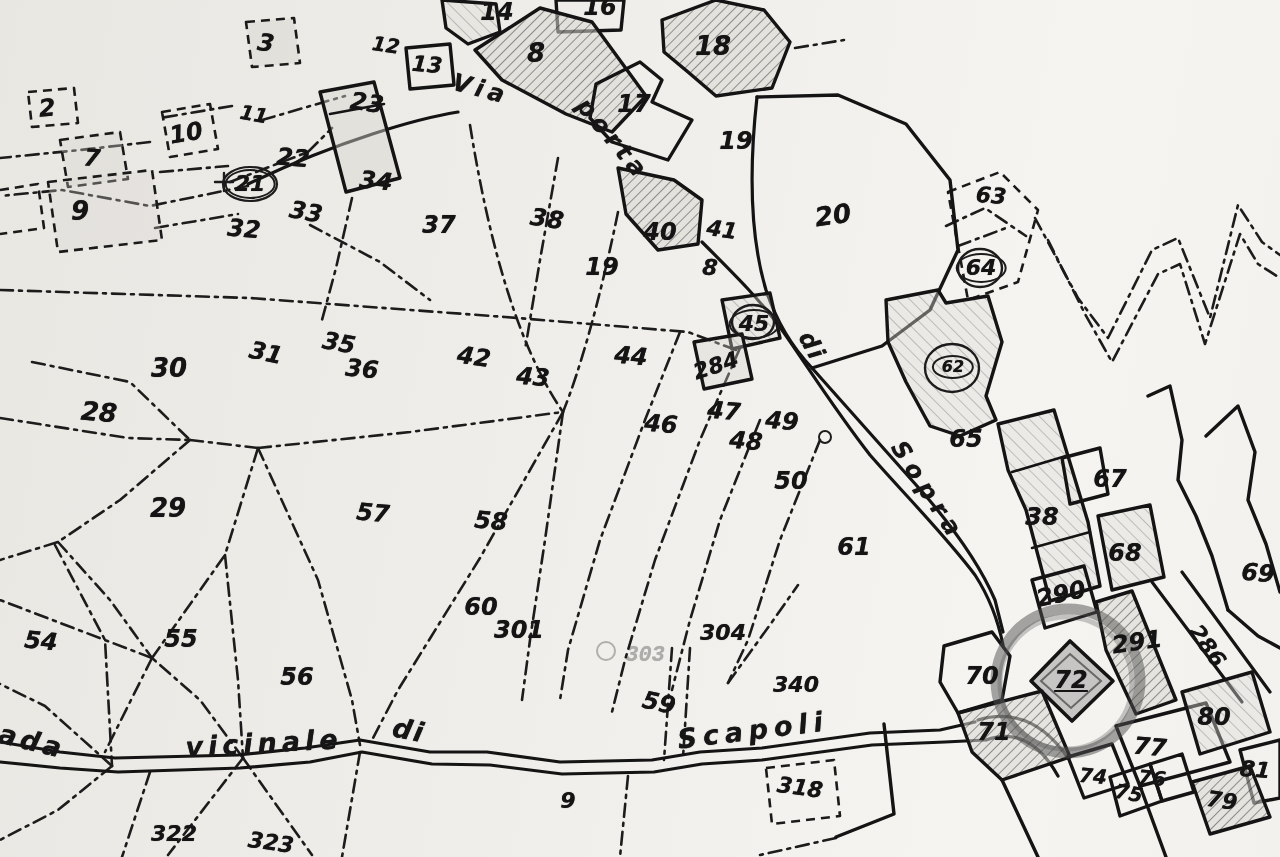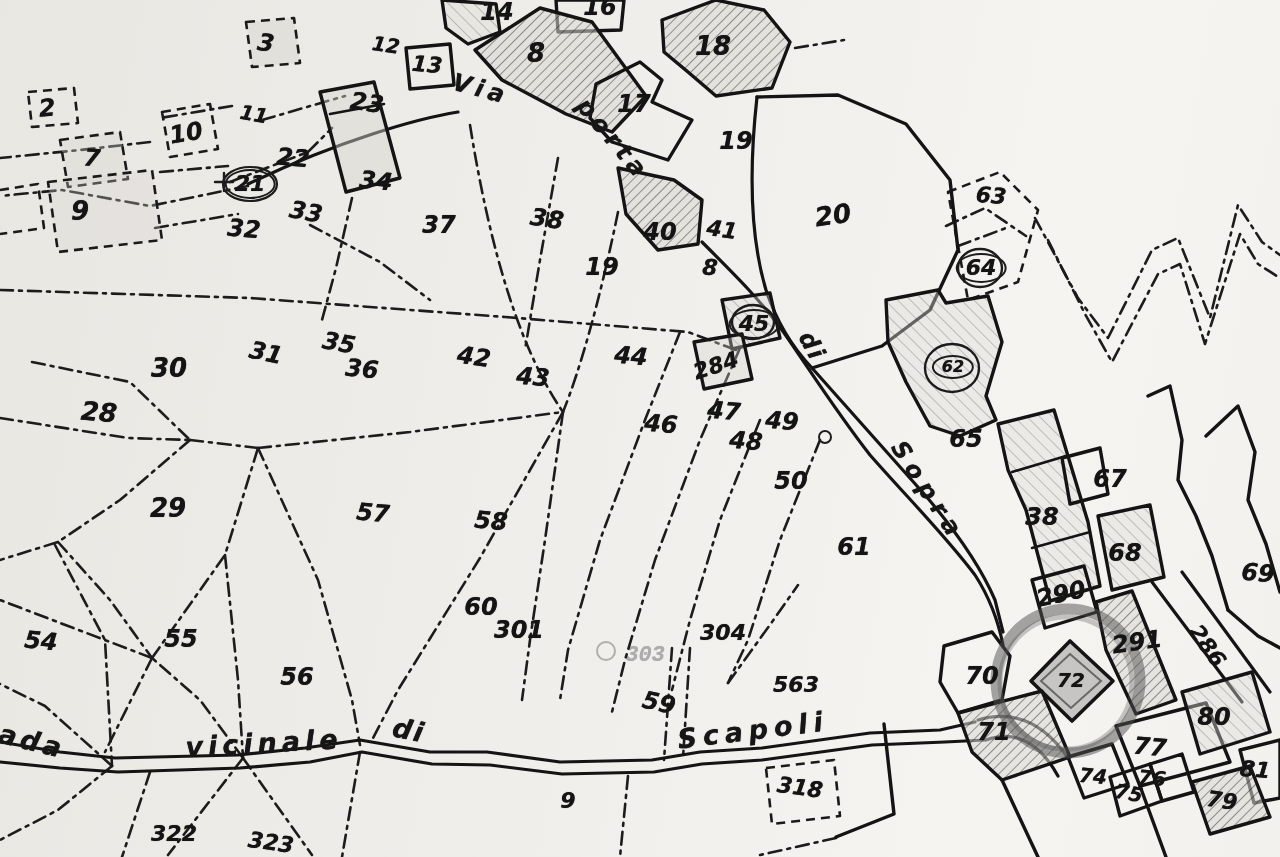--- a/index.html
+++ b/index.html
@@ -225,33 +225,33 @@
       <span class="parcel-label" style="left: 41px; top: 641px; font-size: 24px; transform: translate(-50%, -50%) rotate(5deg);">54</span>
       <span class="parcel-label" style="left: 181px; top: 639px; font-size: 24px; transform: translate(-50%, -50%) rotate(0deg);">55</span>
       <span class="parcel-label" style="left: 297px; top: 677px; font-size: 24px; transform: translate(-50%, -50%) rotate(0deg);">56</span>
       <span class="parcel-label" style="left: 373px; top: 513px; font-size: 24px; transform: translate(-50%, -50%) rotate(5deg);">57</span>
       <span class="parcel-label" style="left: 491px; top: 521px; font-size: 24px; transform: translate(-50%, -50%) rotate(5deg);">58</span>
       <span class="parcel-label" style="left: 659px; top: 703px; font-size: 24px; transform: translate(-50%, -50%) rotate(12deg);">59</span>
       <span class="parcel-label" style="left: 481px; top: 607px; font-size: 24px; transform: translate(-50%, -50%) rotate(0deg);">60</span>
       <span class="parcel-label" style="left: 519px; top: 611px; font-size: 24px; transform: translate(-50%, -50%) rotate(0deg); margin-top: 19px;">301</span>
       <span class="parcel-label faint" style="left: 645px; top: 656px; font-size: 22px; transform: translate(-50%, -50%) rotate(0deg); font-family: Liberation Mono, monospace;">303</span>
       <span class="parcel-label" style="left: 723px; top: 633px; font-size: 22px; transform: translate(-50%, -50%) rotate(0deg);">304</span>
-      <span class="parcel-label" style="left: 796px; top: 685px; font-size: 22px; transform: translate(-50%, -50%) rotate(0deg);">563</span>
+      <span class="parcel-label" style="left: 796px; top: 685px; font-size: 22px; transform: translate(-50%, -50%) rotate(0deg);">340</span>
       <span class="parcel-label" style="left: 854px; top: 547px; font-size: 24px; transform: translate(-50%, -50%) rotate(0deg);">61</span>
       <span class="parcel-label circled" style="left: 953px; top: 367px; font-size: 16px; transform: translate(-50%, -50%) rotate(0deg);">62</span>
       <span class="parcel-label" style="left: 991px; top: 196px; font-size: 22px; transform: translate(-50%, -50%) rotate(5deg);">63</span>
       <span class="parcel-label circled" style="left: 981px; top: 268px; font-size: 22px; transform: translate(-50%, -50%) rotate(0deg);">64</span>
       <span class="parcel-label" style="left: 966px; top: 439px; font-size: 24px; transform: translate(-50%, -50%) rotate(0deg);">65</span>
       <span class="parcel-label" style="left: 1042px; top: 517px; font-size: 24px; transform: translate(-50%, -50%) rotate(0deg);">38</span>
       <span class="parcel-label" style="left: 1110px; top: 479px; font-size: 24px; transform: translate(-50%, -50%) rotate(0deg);">67</span>
       <span class="parcel-label" style="left: 1125px; top: 553px; font-size: 24px; transform: translate(-50%, -50%) rotate(0deg);">68</span>
       <span class="parcel-label" style="left: 1258px; top: 573px; font-size: 24px; transform: translate(-50%, -50%) rotate(5deg);">69</span>
       <span class="parcel-label" style="left: 982px; top: 676px; font-size: 24px; transform: translate(-50%, -50%) rotate(0deg);">70</span>
       <span class="parcel-label" style="left: 994px; top: 732px; font-size: 24px; transform: translate(-50%, -50%) rotate(0deg);">71</span>
-      <span class="parcel-label" style="left: 1071px; top: 680px; font-size: 20px; transform: translate(-50%, -50%) rotate(0deg);">72</span>
+      <span class="parcel-label" style="left: 1071px; top: 680px; font-size: 24px; transform: translate(-50%, -50%) rotate(0deg); text-decoration: underline;">72</span>
       <span class="parcel-label" style="left: 1093px; top: 776px; font-size: 20px; transform: translate(-50%, -50%) rotate(5deg);">74</span>
       <span class="parcel-label" style="left: 1129px; top: 793px; font-size: 20px; transform: translate(-50%, -50%) rotate(10deg);">75</span>
       <span class="parcel-label" style="left: 1152px; top: 778px; font-size: 20px; transform: translate(-50%, -50%) rotate(5deg);">76</span>
       <span class="parcel-label" style="left: 1150px; top: 747px; font-size: 24px; transform: translate(-50%, -50%) rotate(5deg);">77</span>
       <span class="parcel-label" style="left: 1222px; top: 801px; font-size: 22px; transform: translate(-50%, -50%) rotate(8deg);">79</span>
       <span class="parcel-label" style="left: 1214px; top: 717px; font-size: 24px; transform: translate(-50%, -50%) rotate(0deg);">80</span>
       <span class="parcel-label" style="left: 1255px; top: 770px; font-size: 22px; transform: translate(-50%, -50%) rotate(5deg);">81</span>
       <span class="parcel-label" style="left: 1207px; top: 646px; font-size: 22px; transform: translate(-50%, -50%) rotate(55deg);">286</span>
       <span class="parcel-label" style="left: 1061px; top: 594px; font-size: 24px; transform: translate(-50%, -50%) rotate(-12deg);">290</span>
       <span class="parcel-label" style="left: 1137px; top: 642px; font-size: 24px; transform: translate(-50%, -50%) rotate(-8deg);">291</span>

